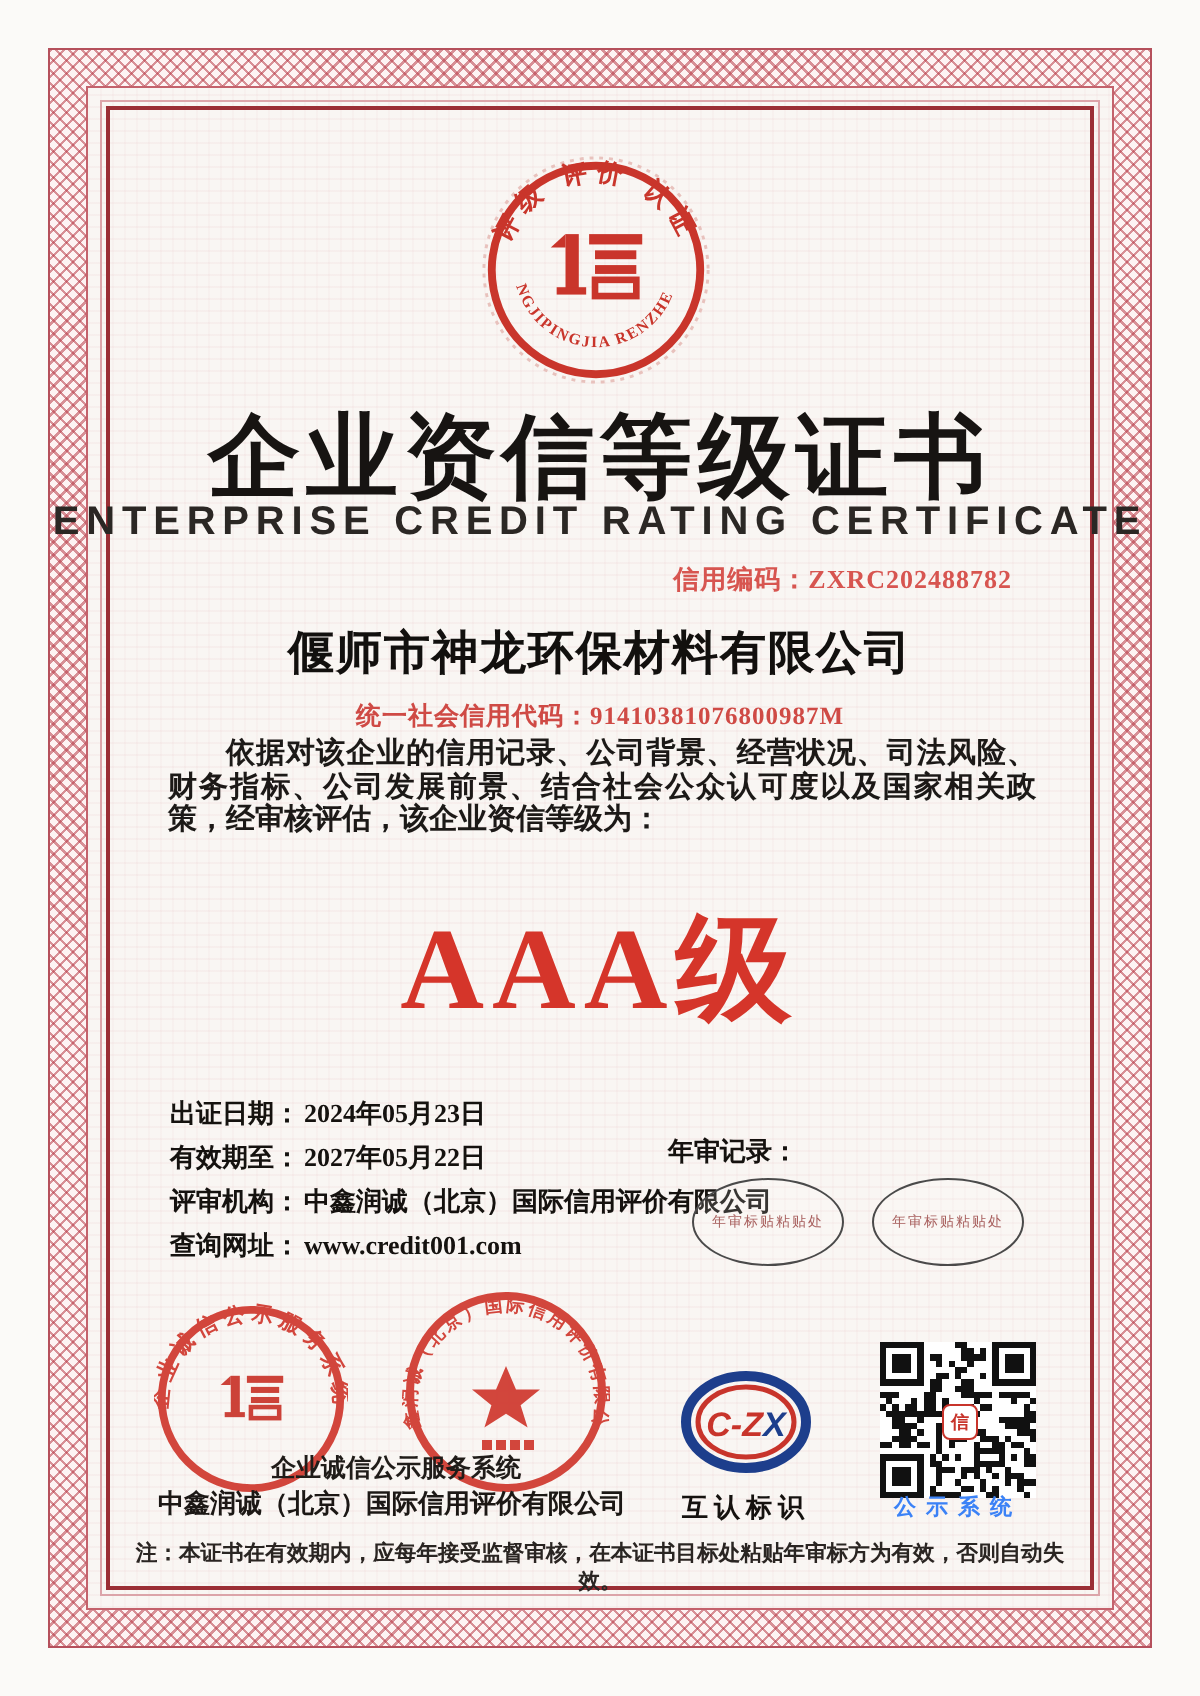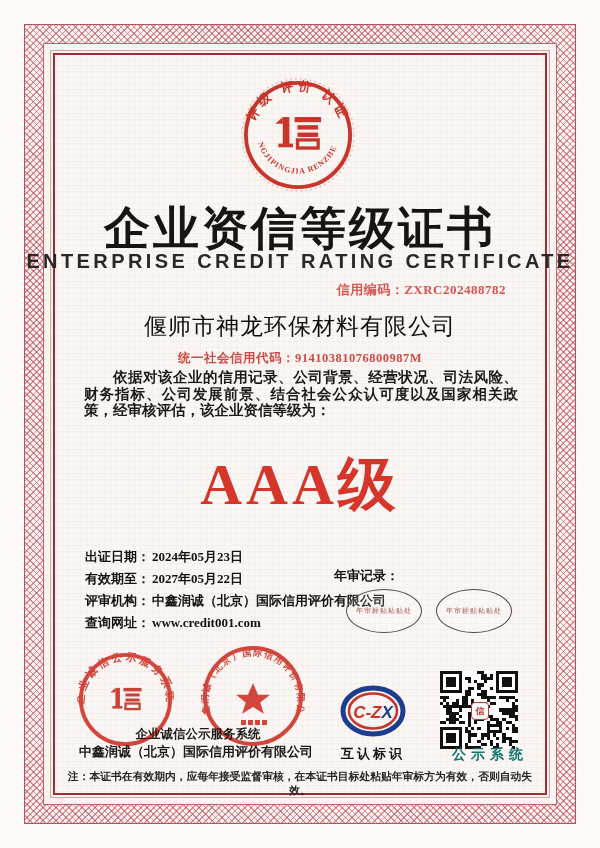--- a/index.html
+++ b/index.html
@@ -21,21 +21,21 @@
 
   .abs{position:absolute;}
   .ctr{left:0;right:0;text-align:center;}
 
   .emblem{left:239px;top:76px;width:118px;height:118px;}
 
   .title{top:198px;font-size:46px;font-weight:bold;letter-spacing:3px;color:#171412;}
   .subtitle{top:250px;font-size:20px;font-weight:bold;letter-spacing:3.4px;color:#2b2724;
     font-family:"Liberation Sans","DejaVu Sans",sans-serif;}
   .creditcode{top:281px;right:94px;font-size:13px;font-weight:bold;color:#d75550;letter-spacing:.5px;margin-left:34px;}
-  .company{top:311px;font-size:23px;font-weight:normal;color:#12100e;letter-spacing:1px;}
+  .company{top:311px;font-size:23px;font-weight:bold;color:#12100e;letter-spacing:1px;}
   .uscc{top:350px;font-size:12.5px;font-weight:bold;color:#cf4a45;letter-spacing:.5px;}
   .bodytext{top:369px;left:84px;right:82px;font-size:14.5px;font-weight:bold;line-height:16.5px;
     color:#1c1917;text-align:justify;text-indent:2em;}
   .rating{top:446px;font-size:58px;font-weight:bold;color:#d5352a;letter-spacing:4px;}
 
   .details{left:85px;top:548px;}
   .drow{height:22px;font-size:13px;font-weight:bold;color:#15120f;white-space:nowrap;}
   .drow .val{margin-left:2px;margin-top:42px;}
 
   .annual-label{left:334px;top:567px;font-size:13px;font-weight:bold;color:#15120f;}
@@ -50,22 +50,22 @@
   .issuer1{top:726px;left:92px;width:212px;text-align:center;font-size:12.5px;font-weight:bold;color:#201c19;z-index:1;}
   .issuer2{top:743px;left:56px;width:280px;text-align:center;font-size:13px;font-weight:bold;color:#1c1815;z-index:1;}
 
   .czx{left:339px;top:684px;width:68px;height:54px;}
   .czx-label{top:745px;left:330px;width:86px;text-align:center;font-size:13px;font-weight:bold;
     letter-spacing:3px;color:#15120f;}
   .qr{left:440px;top:671px;width:78px;height:78px;background:#fff;}
   .qr svg{display:block;}
   .qr-logo{position:absolute;left:31px;top:31px;width:16px;height:16px;background:#fff;border:1.5px solid #c8342b;
     border-radius:4px;color:#c8342b;font-size:9px;font-weight:bold;display:flex;align-items:center;justify-content:center;}
-  .qr-label{top:746px;left:430px;width:98px;text-align:right;font-size:14px;font-weight:bold;
-    letter-spacing:5px;color:#0f766e;}
+  .qr-label{top:746px;left:430px;width:98px;text-align:center;font-size:11px;font-weight:bold;
+    letter-spacing:5px;color:#3b82f6;}
 
   .footnote{top:770px;left:58px;right:58px;text-align:center;font-size:10.8px;font-weight:bold;color:#2a2522;}
 </style>
 </head>
 <body>
 
 <div id="cert">
   <div class="band"></div>
   <div class="band-hole"></div>
   <div class="frame-pink"></div>

